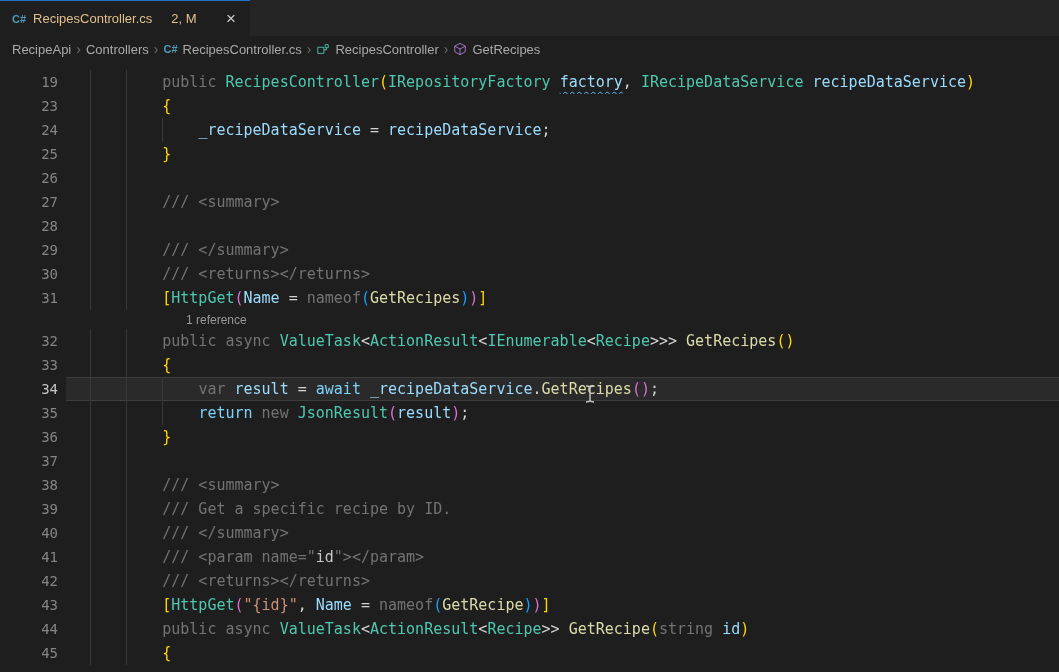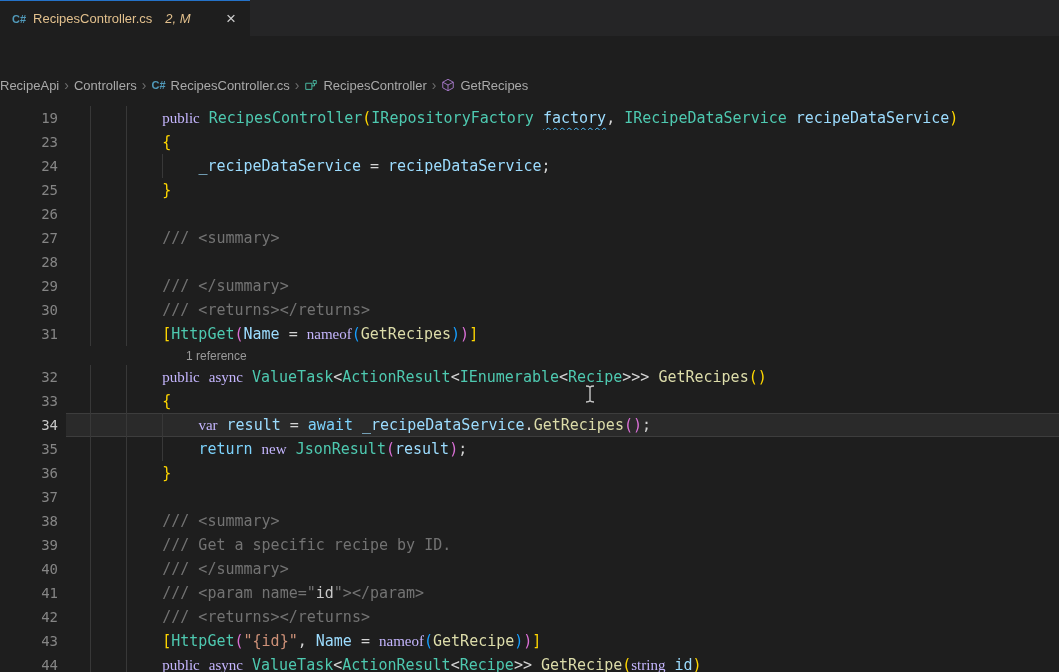--- a/index.html
+++ b/index.html
@@ -18,27 +18,27 @@
     padding:0 12px; gap:7px; min-width:250px;
     border-top:1px solid #2472c8;
     font-size:13px; color:#e2c08d; cursor:pointer;
   }
   .cs-icon {
     color:#519aba; font-weight:bold; font-size:11px;
     font-family:"Liberation Sans", sans-serif; letter-spacing:0;
     flex:none;
   }
   .tab-label { white-space:nowrap; }
-  .tab-dirty { margin-left:6px; white-space:nowrap;font-style:italic; }
+  .tab-dirty { margin-left:12px; white-space:nowrap; }
   .tab-close { margin-left:auto; color:#cccccc; font-size:17px; line-height:1; padding:0 2px; }
 
   
   .breadcrumbs {
     height:26px; background:#1e1e1e; display:flex; align-items:center;
-    font-size:13px; color:#a9a9a9;margin-top:36px;
+    padding-left:12px; font-size:13px; color:#a9a9a9;
   }
   .crumbs-inner { display:flex; align-items:center; }
   .crumb { display:flex; align-items:center; gap:5px; cursor:pointer; }
   .crumb-sep { color:#6e6e6e; margin:0 5px; font-size:14px; }
   .crumb svg { display:block; }
 
   
   .editor {
     position:relative; padding-top:8px;
     font-family:"DejaVu Sans Mono","Liberation Mono",monospace;
@@ -58,21 +58,21 @@
   .code-text { margin-left:24px; }
   .guide { position:absolute; top:0; bottom:0; width:1px; background:#383838; }
 
   .lens-row { height:19px; line-height:19px;padding-left:24px; }
   .lens {
     margin-left:96px; color:#999999; font-size:12px;
     font-family:"Liberation Sans", sans-serif; cursor:pointer;
   }
 
   
-  .tk-k  { color:#c4b5fd;font-family:Liberation Serif, serif; }  
+  .tk-k  { color:#737373; }  
   .tk-c  { color:#7dd3fc; }  
   .tk-y  { color:#4ec9b0; }  
   .tk-m  { color:#dcdcaa; }  
   .tk-v  { color:#9cdcfe; }  
   .tk-p  { color:#d4d4d4; }  
   .tk-s  { color:#ce9178; }  
   .tk-cm { color:#737373; }  
   .tk-cb { color:#c8c8c8; }  
   .tk-b1 { color:#ffd700; }  
   .tk-b2 { color:#da70d6; }  

